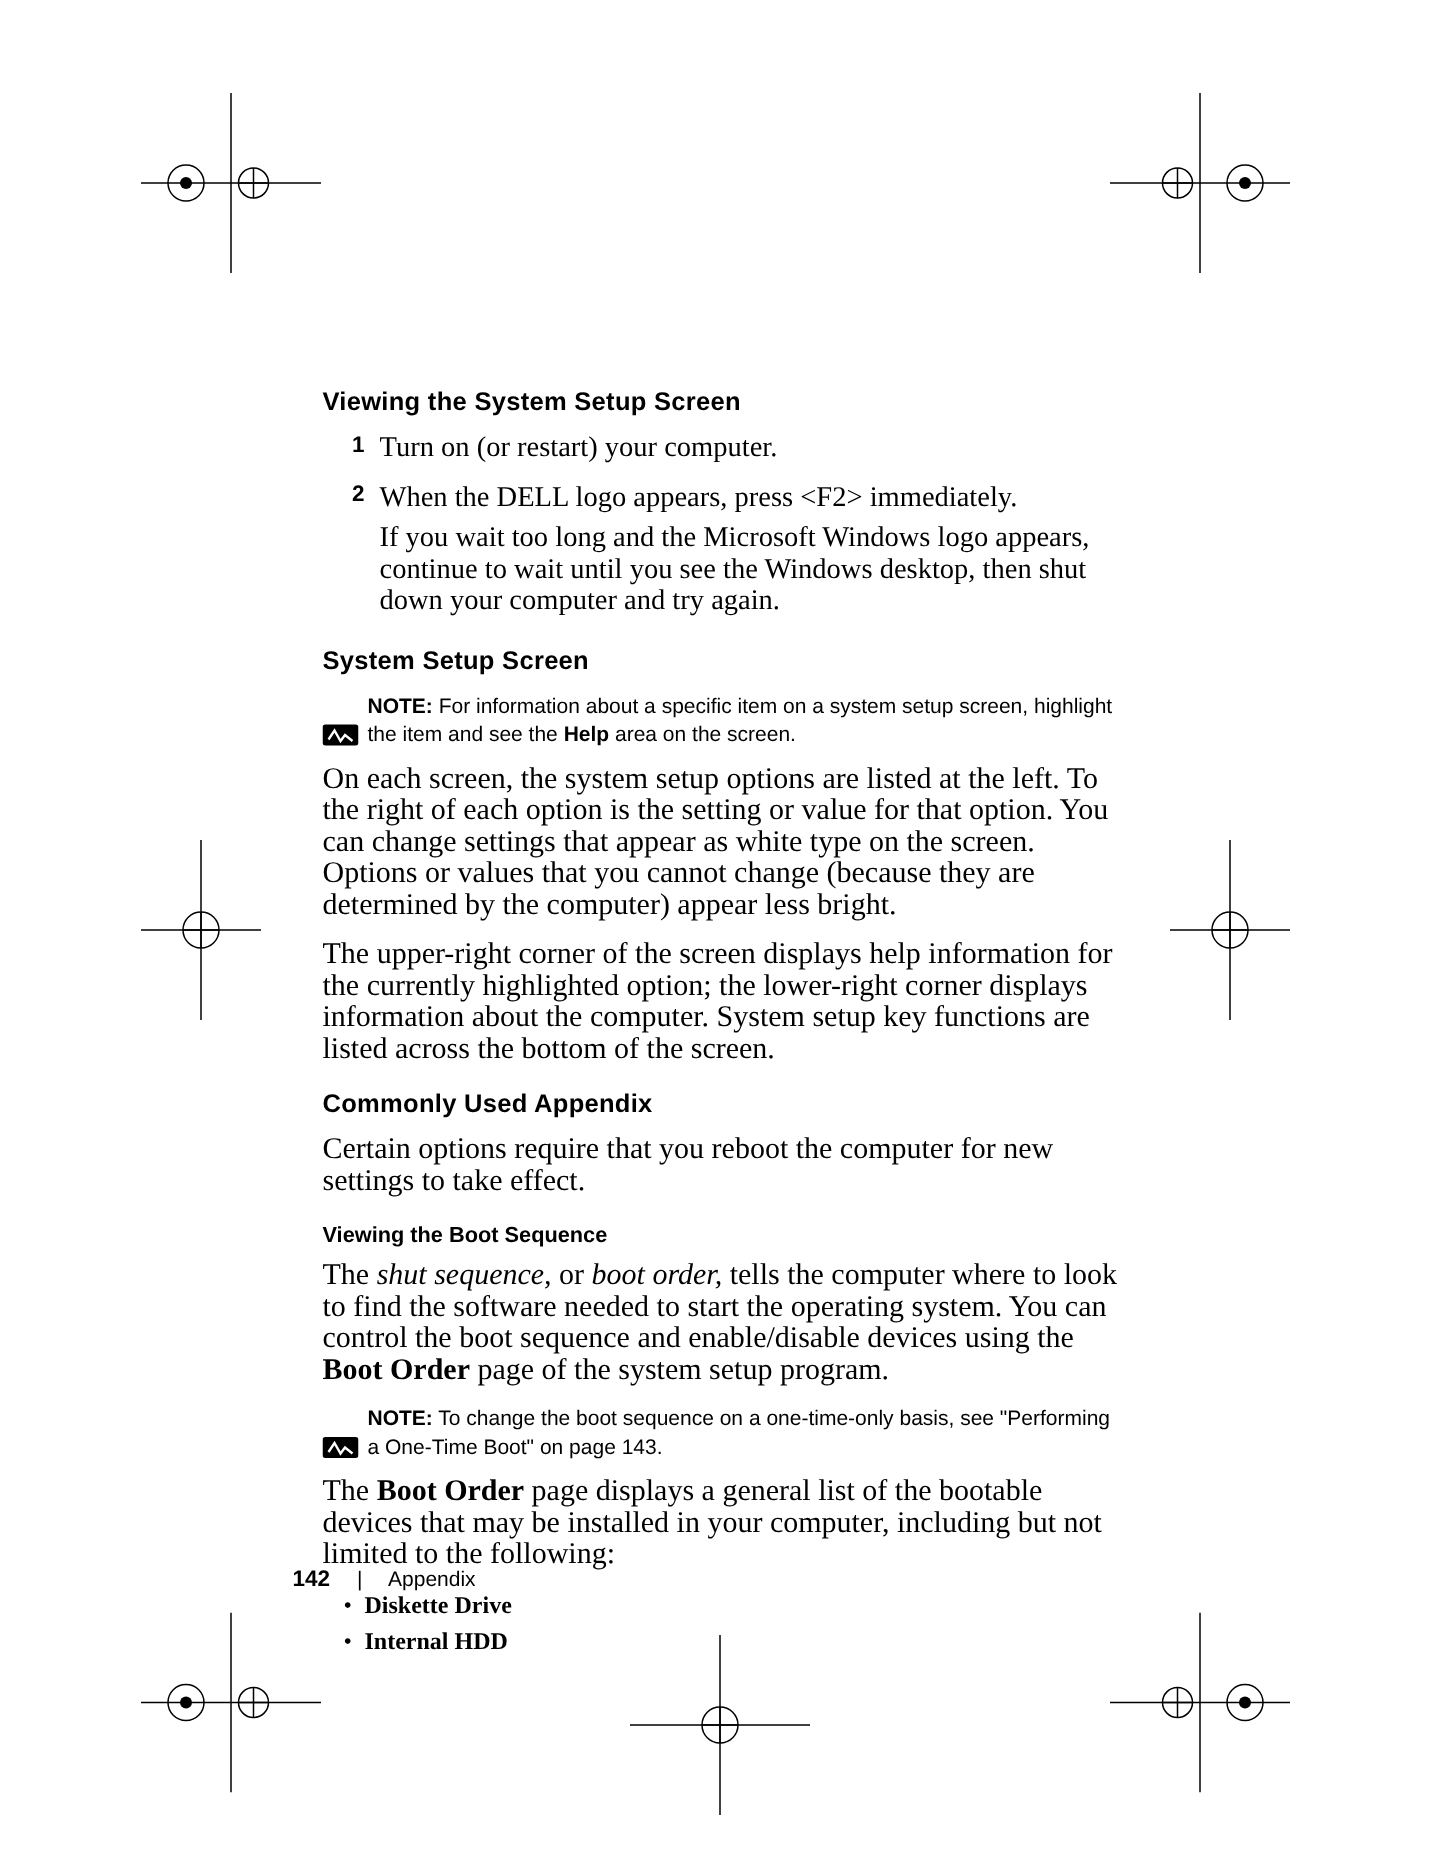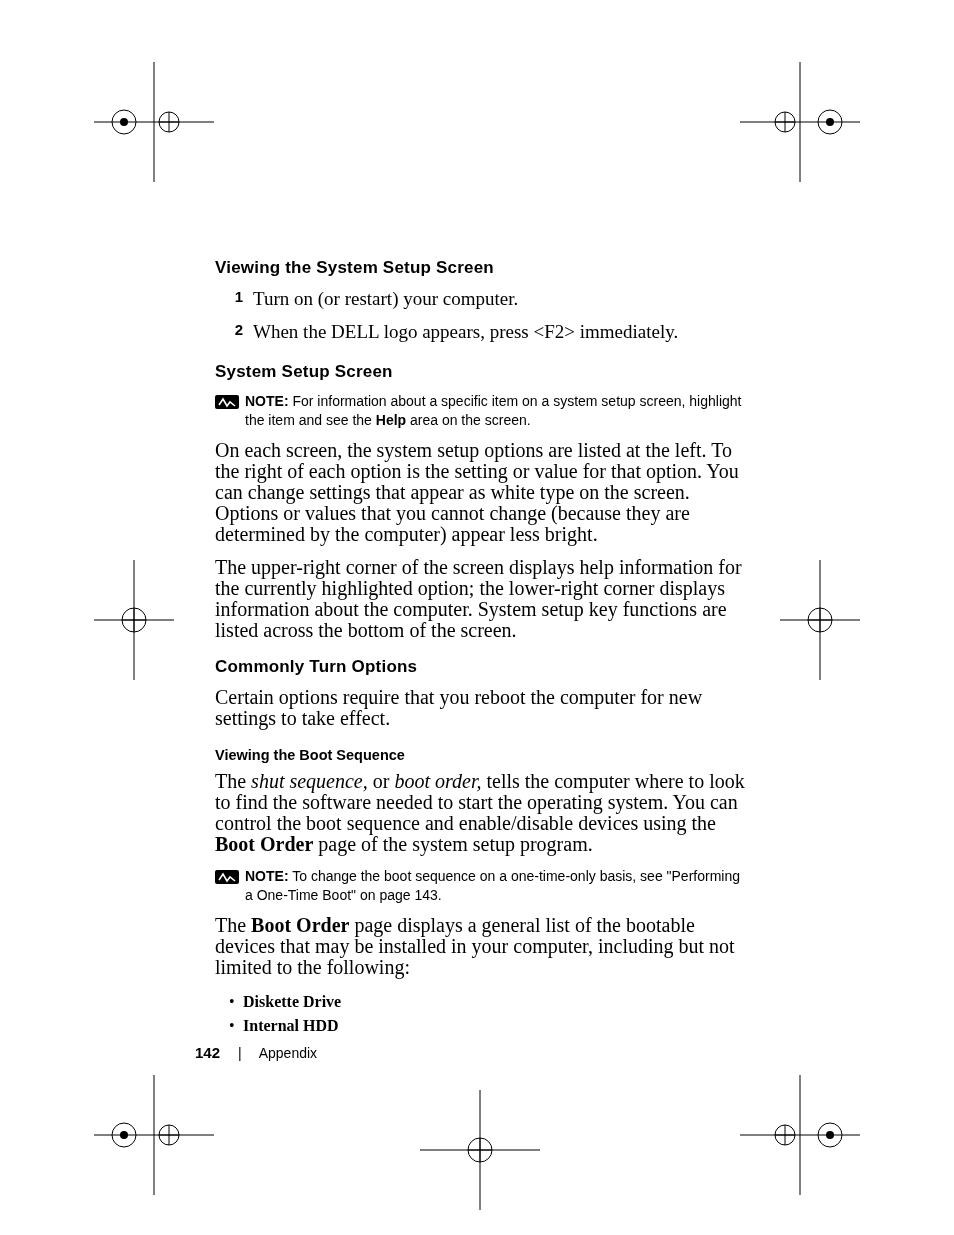--- a/index.html
+++ b/index.html
@@ -50,20 +50,21 @@
   }
   .ol-body p { margin: 0 0 6px 0; }
   .p {
     font-size: 20px;
     line-height: 21px;
     margin: 0 0 12px 0;
   }
   .note {
     display: flex;
     margin: 0 0 10px 0;
+    align-items: flex-end;
   }
   .note-icon {
     width: 24px;
     height: 18px;
     flex-shrink: 0;
     margin-right: 6px;
     margin-top: 1px;
   }
   .note-body {
     font-family: "Helvetica Neue", Arial, sans-serif;
@@ -195,40 +196,41 @@
     <div class="ol-item">
       <div class="ol-num">1</div>
       <div class="ol-body">
           <p>Turn on (or restart) your computer.</p>
         </div>
     </div>
     <div class="ol-item">
       <div class="ol-num">2</div>
       <div class="ol-body">
         <p>When the DELL logo appears, press &lt;F2&gt; immediately.</p>
+        <p>If you wait too long and the Microsoft Windows logo appears, continue to wait until you see the Windows desktop, then shut down your computer and try again.</p>
       </div>
     </div>
   </div>
 
   <div class="h2" style="margin-top:14px;">System Setup Screen</div>
   <div class="note">
     <span class="note-icon">
       <svg viewBox="0 0 24 18">
           <rect x="0" y="2" width="24" height="14" rx="2" fill="#000"></rect>
           <path d="M4 12 L8 6 L12 13 L15 9 L20 13" stroke="#fff" stroke-width="1.6" fill="none"></path>
         </svg>
     </span>
     <span class="note-body">
       <span class="note-label">NOTE:</span><span> For information about a specific item on a system setup screen, highlight the item and see the </span><span class="sans-bold">Help</span><span> area on the screen.</span>
     </span>
   </div>
   <p class="p">On each screen, the system setup options are listed at the left. To the right of each option is the setting or value for that option. You can change settings that appear as white type on the screen. Options or values that you cannot change (because they are determined by the computer) appear less bright.</p>
   <p class="p">The upper-right corner of the screen displays help information for the currently highlighted option; the lower-right corner displays information about the computer. System setup key functions are listed across the bottom of the screen.</p>
 
-  <div class="h2" style="margin-top:16px;">Commonly Turn Options</div>
+  <div class="h2" style="margin-top:16px;">Commonly Used Appendix</div>
   <p class="p">Certain options require that you reboot the computer for new settings to take effect.</p>
 
   <div class="h3">Viewing the Boot Sequence</div>
   <p class="p">
     <span>The </span><em>shut sequence,</em><span> or </span><em>boot order,</em><span> tells the computer where to look to find the software needed to start the operating system. You can control the boot sequence and enable/disable devices using the </span><span class="serif-bold">Boot Order</span><span> page of the system setup program.</span>
   </p>
   <div class="note">
     <span class="note-icon">
       <svg viewBox="0 0 24 18">
           <rect x="0" y="2" width="24" height="14" rx="2" fill="#000"></rect>

